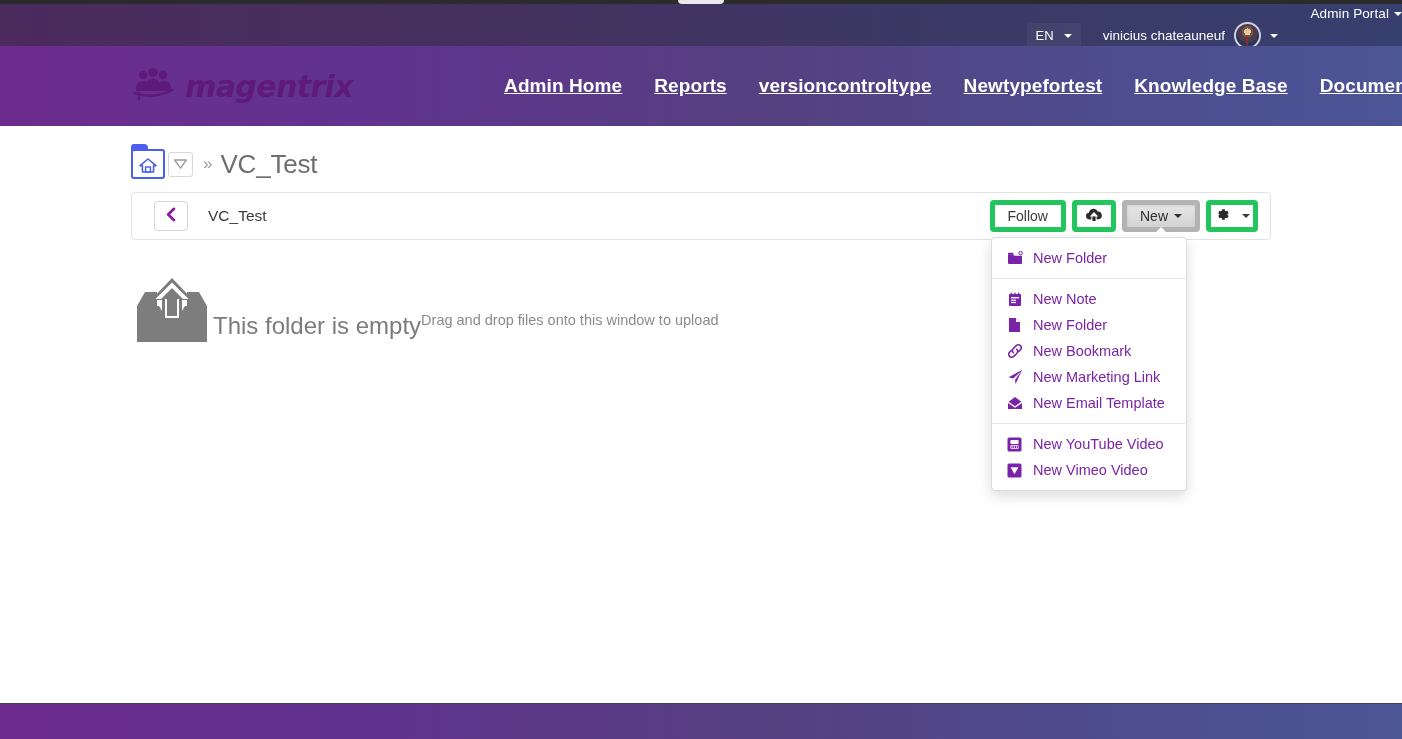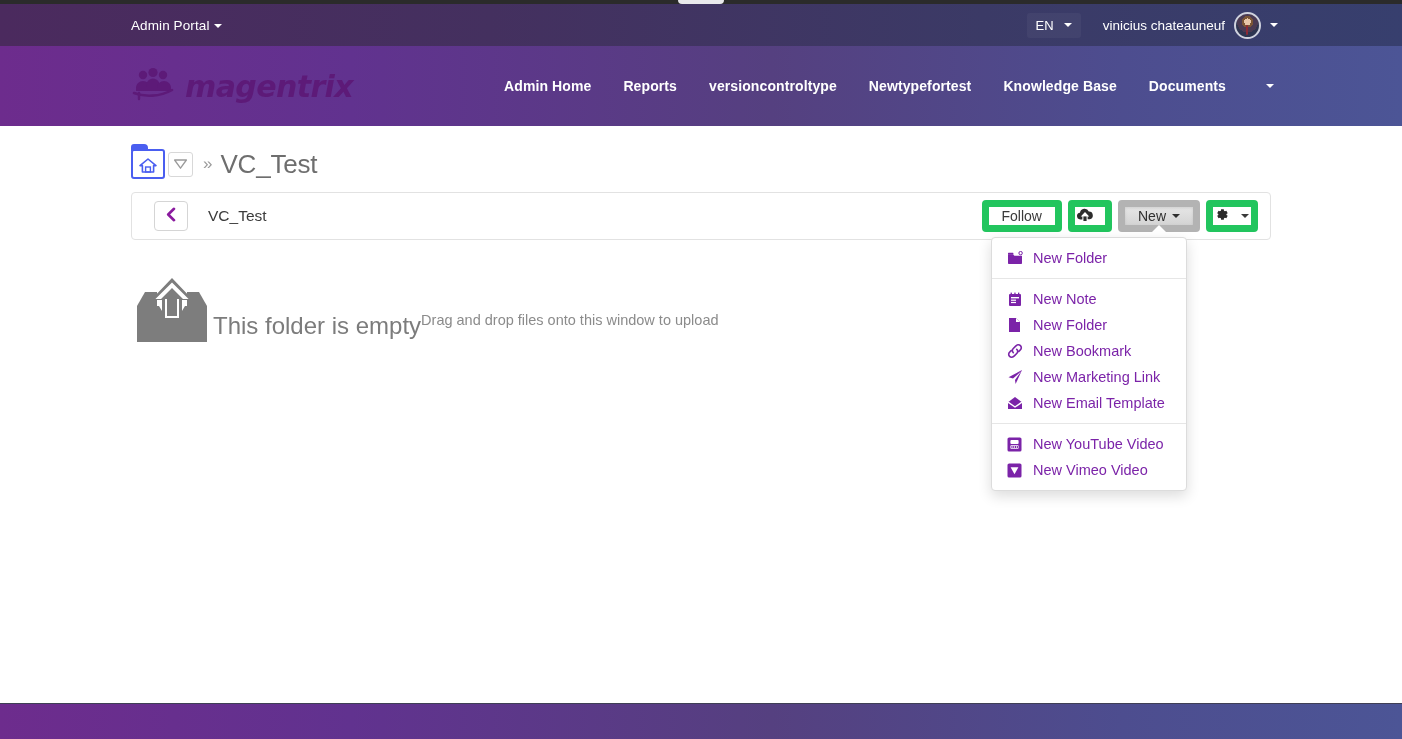--- a/index.html
+++ b/index.html
@@ -17,21 +17,21 @@
   }
   .browser-tab-nub {
     position: absolute; top: 0; left: 678px; width: 46px; height: 4px;
     background: #e9e9ec; border-radius: 0 0 4px 4px;
   }
 
   
   .utilbar {
     position: absolute; top: 4px; left: 0; width: 1402px; height: 42px;
     background: linear-gradient(to right, #4b2a5e 0%, #44305f 35%, #3b3a66 70%, #373f6e 100%);
-    display: flex; align-items: center;
+    display: flex; align-items: flex-end; flex-direction: column;
   }
   .utilbar-left { margin-left: 131px; }
   .admin-portal {
     color: #ffffff; font-size: 13.5px; letter-spacing: .1px;
     display: inline-flex; align-items: center; gap: 5px; cursor: pointer;
   }
   .caret-down {
     width: 0; height: 0;
     border-left: 4px solid transparent; border-right: 4px solid transparent;
     border-top: 4px solid currentColor; display: inline-block;
@@ -74,23 +74,24 @@
   .logo-mark { flex: none; }
   .logo-word {
     font-family: "DejaVu Sans", sans-serif;
     font-size: 30px; font-style: italic; font-weight: 700;
     color: #5d1a78; letter-spacing: -.6px;
   }
   .nav-links {
     margin-left: 135px; display: flex; align-items: center; gap: 0;
   }
   .nav-link {
-    color: #ffffff; font-size: 14px; font-weight: 700;
+    color: #ffffff; font-size: 19px; font-weight: 700;
     padding: 0 16px; cursor: pointer; white-space: nowrap;
     letter-spacing: .1px;
+    text-decoration: underline;
   }
   .nav-more {
     color: #ffffff; padding: 0 24px; cursor: pointer;
     display: inline-flex; align-items: center;
   }
 
   
   .page {
     position: absolute; top: 126px; left: 0; width: 1402px; height: 577px;
     background: #ffffff;
@@ -154,24 +155,24 @@
     background: #fff; cursor: pointer; margin-left: 10px;
     display: flex; align-items: center; justify-content: center;
   }
   .folder-name {
     margin-left: 20px; font-size: 15.5px; color: #3b3b3b;
   }
   .toolbar-actions {
     margin-left: auto; display: flex; align-items: center; gap: 6px;
   }
   .btn {
-    height: 32px; border: 7px solid #22c55e; border-radius: 4px;
+    height: 32px; border: 5px solid #22c55e; border-radius: 4px;
     background: #ffffff; cursor: pointer;
     font-size: 14px; color: #3a3a3a;
-    display: inline-flex; align-items: center; 
+    display: inline-flex; align-items: center; justify-content: center;
     gap: 6px; padding: 0 13px;
     font-family: "Liberation Sans", sans-serif;
   }
   .btn.icon-only { padding: 0; width: 44px; }
   .btn.active {
     background: linear-gradient(to bottom, #e6e6e6, #d4d4d4);
     border-color: #b3b3b3; color: #2f2f2f;
     box-shadow: inset 0 1px 3px rgba(0,0,0,.10);
     position: relative;
   }

